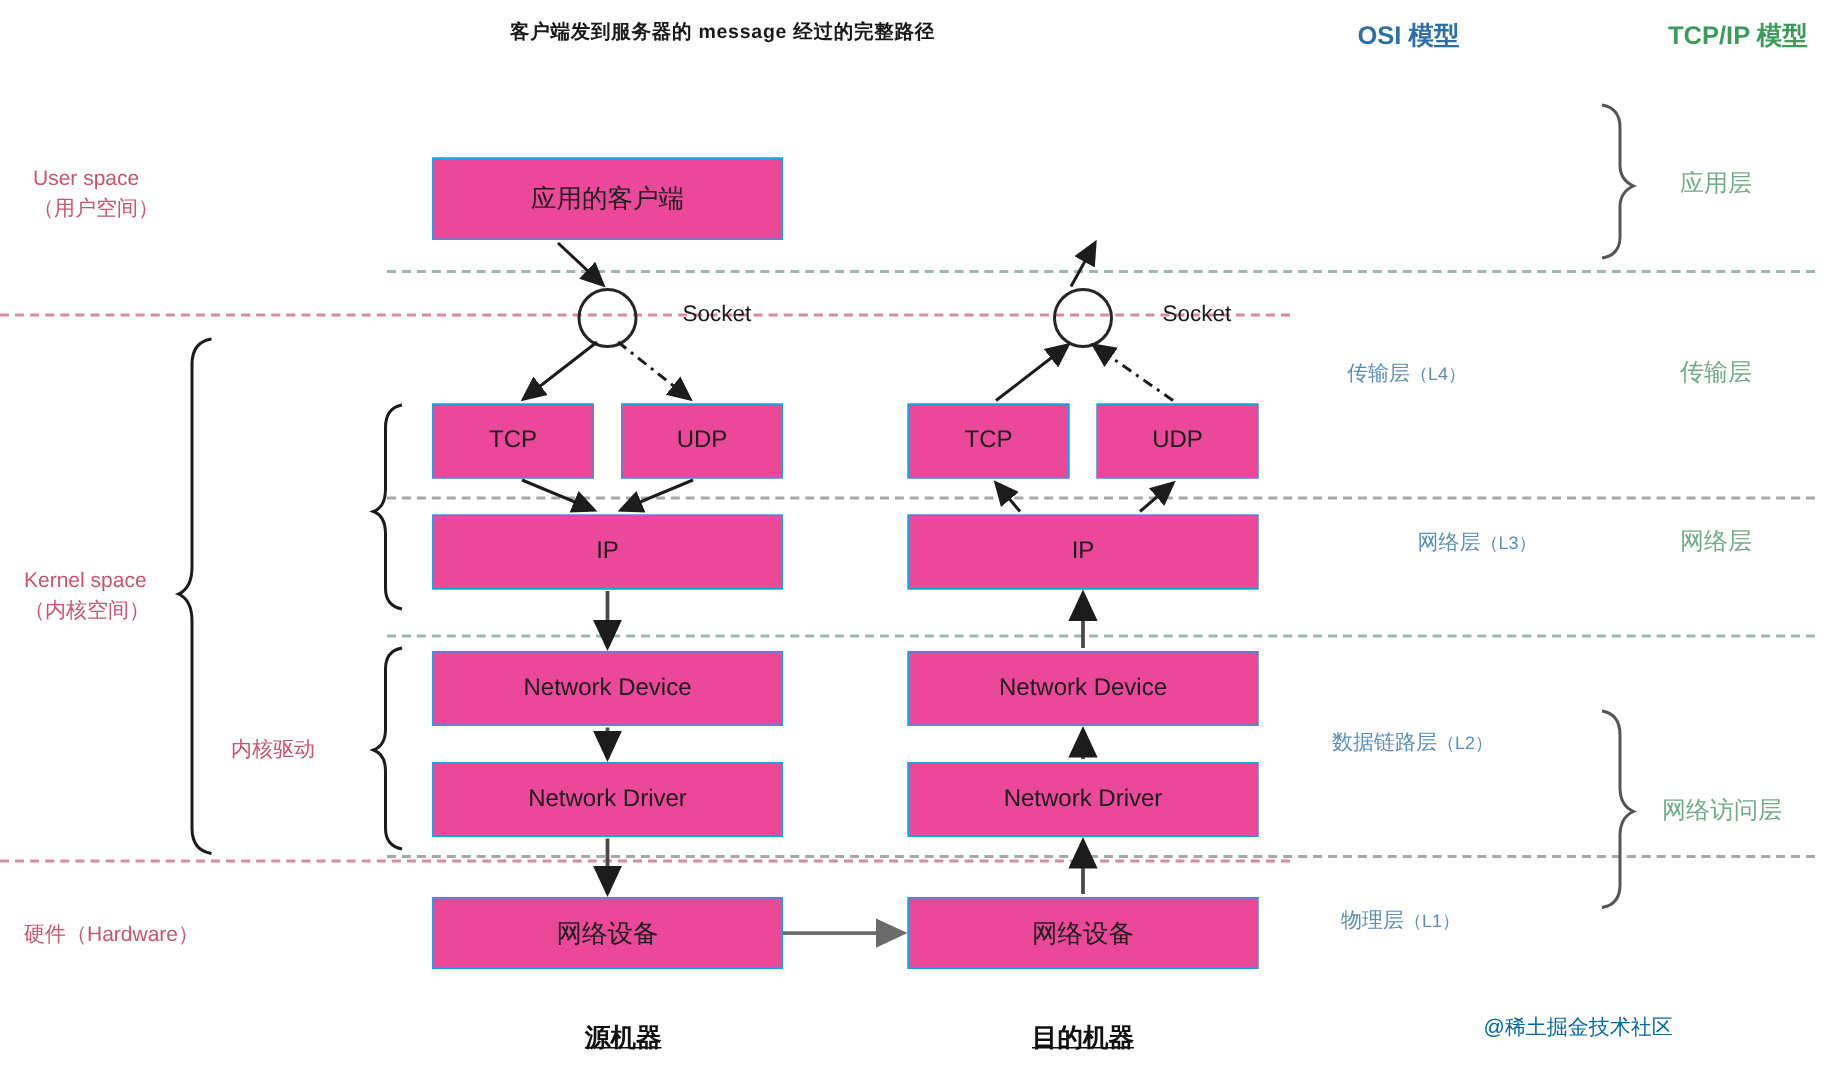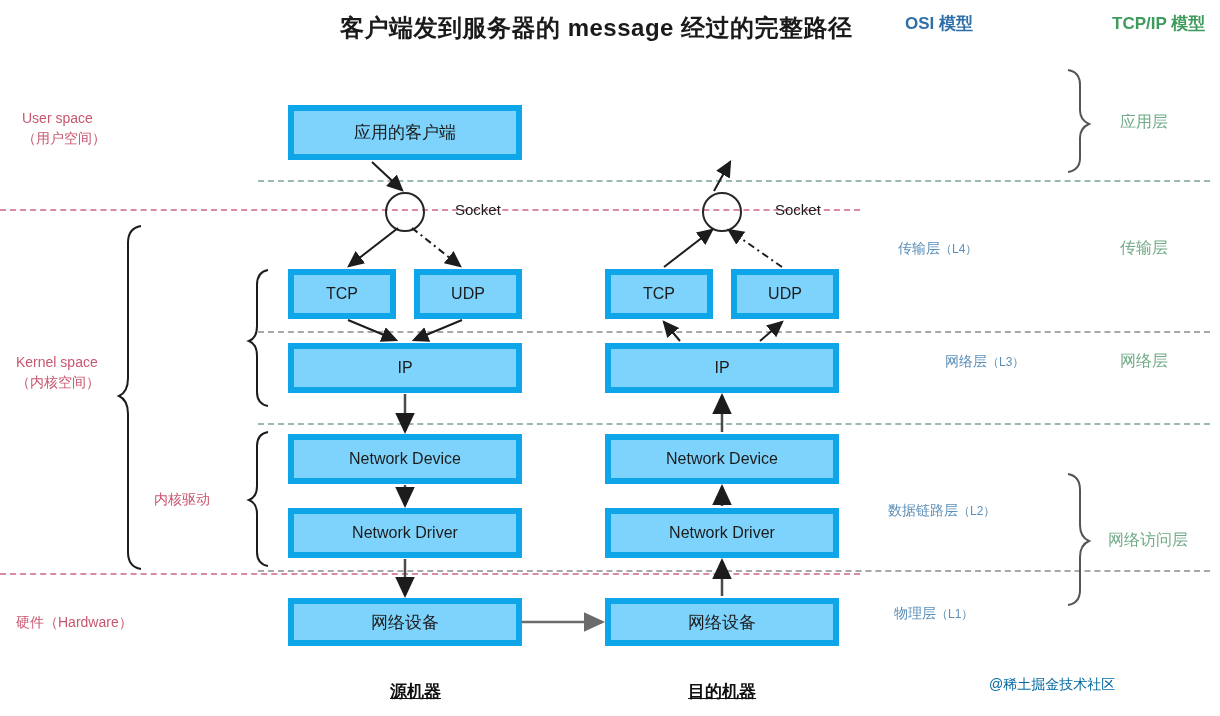--- a/index.html
+++ b/index.html
@@ -15,39 +15,39 @@
     width: 1220px;
     height: 716px;
     background: #ffffff;
     overflow: hidden;
   }
   .abs { position: absolute; }
 
   
   .main-title {
     left: 340px; top: 12px;
-    font-size: 24px;
+    font-size: 13px;
     font-weight: bold;
     color: #1a1a1a;
     letter-spacing: 0.5px;
     white-space: nowrap;
   }
   .col-head {
     font-size: 17px;
     font-weight: bold;
     white-space: nowrap;
   }
   .col-head.osi { left: 905px; top: 12px; color: #2f6fa8; }
   .col-head.tcpip { left: 1112px; top: 12px; color: #3f9b5c; }
 
   
   .node {
     box-sizing: border-box;
-    border: 6px solid #0ea5e9;
-    background: #7dd3fc;
+    border: 1px solid #0ea5e9;
+    background: #ec4899;
     display: flex;
     align-items: center;
     justify-content: center;
     font-size: 16px;
     color: #1c1c1c;
     text-align: center;
   }
   .node.cn { font-size: 17px; }
 
   
@@ -136,21 +136,21 @@
   <div class="abs divider gray" style="left:258px; top:331px; width:952px;"></div>
   <div class="abs divider teal" style="left:258px; top:423px; width:952px;"></div>
   <div class="abs divider gray" style="left:258px; top:570px; width:952px;"></div>
   <div class="abs divider pink" style="left:0px; top:573px; width:860px;"></div>
 
   <div class="abs side-label" style="left:22px; top:108px;">
     <div>User space</div>
     <div>（用户空间）</div>
   </div>
 
-  <div class="abs side-label" style="left:16px; top:352px;">
+  <div class="abs side-label" style="left:16px; top:376px;">
     <div>Kernel space</div>
     <div>（内核空间）</div>
   </div>
 
 
   <div class="abs side-label stack" style="left:140px; top:489px; width:84px;">
     <div>内核驱动</div>
   </div>
 
   <div class="abs side-label" style="left:16px; top:612px;">
@@ -159,21 +159,21 @@
 
 
   <div class="abs osi-label" style="left:898px; top:238px;">
     <span>传输层</span><span class="lnum">（L4）</span>
   </div>
 
   <div class="abs osi-label" style="left:945px; top:351px;">
     <span>网络层</span><span class="lnum">（L3）</span>
   </div>
 
-  <div class="abs osi-label" style="left:888px; top:500px;">
+  <div class="abs osi-label" style="left:888px; top:484px;">
     <span>数据链路层</span><span class="lnum">（L2）</span>
   </div>
 
   <div class="abs osi-label" style="left:894px; top:603px;">
     <span>物理层</span><span class="lnum">（L1）</span>
   </div>
 
   <div class="abs tcpip-label" style="left:1120px; top:112px;">应用层</div>
   <div class="abs tcpip-label" style="left:1120px; top:238px;">传输层</div>
   <div class="abs tcpip-label" style="left:1120px; top:351px;">网络层</div>

